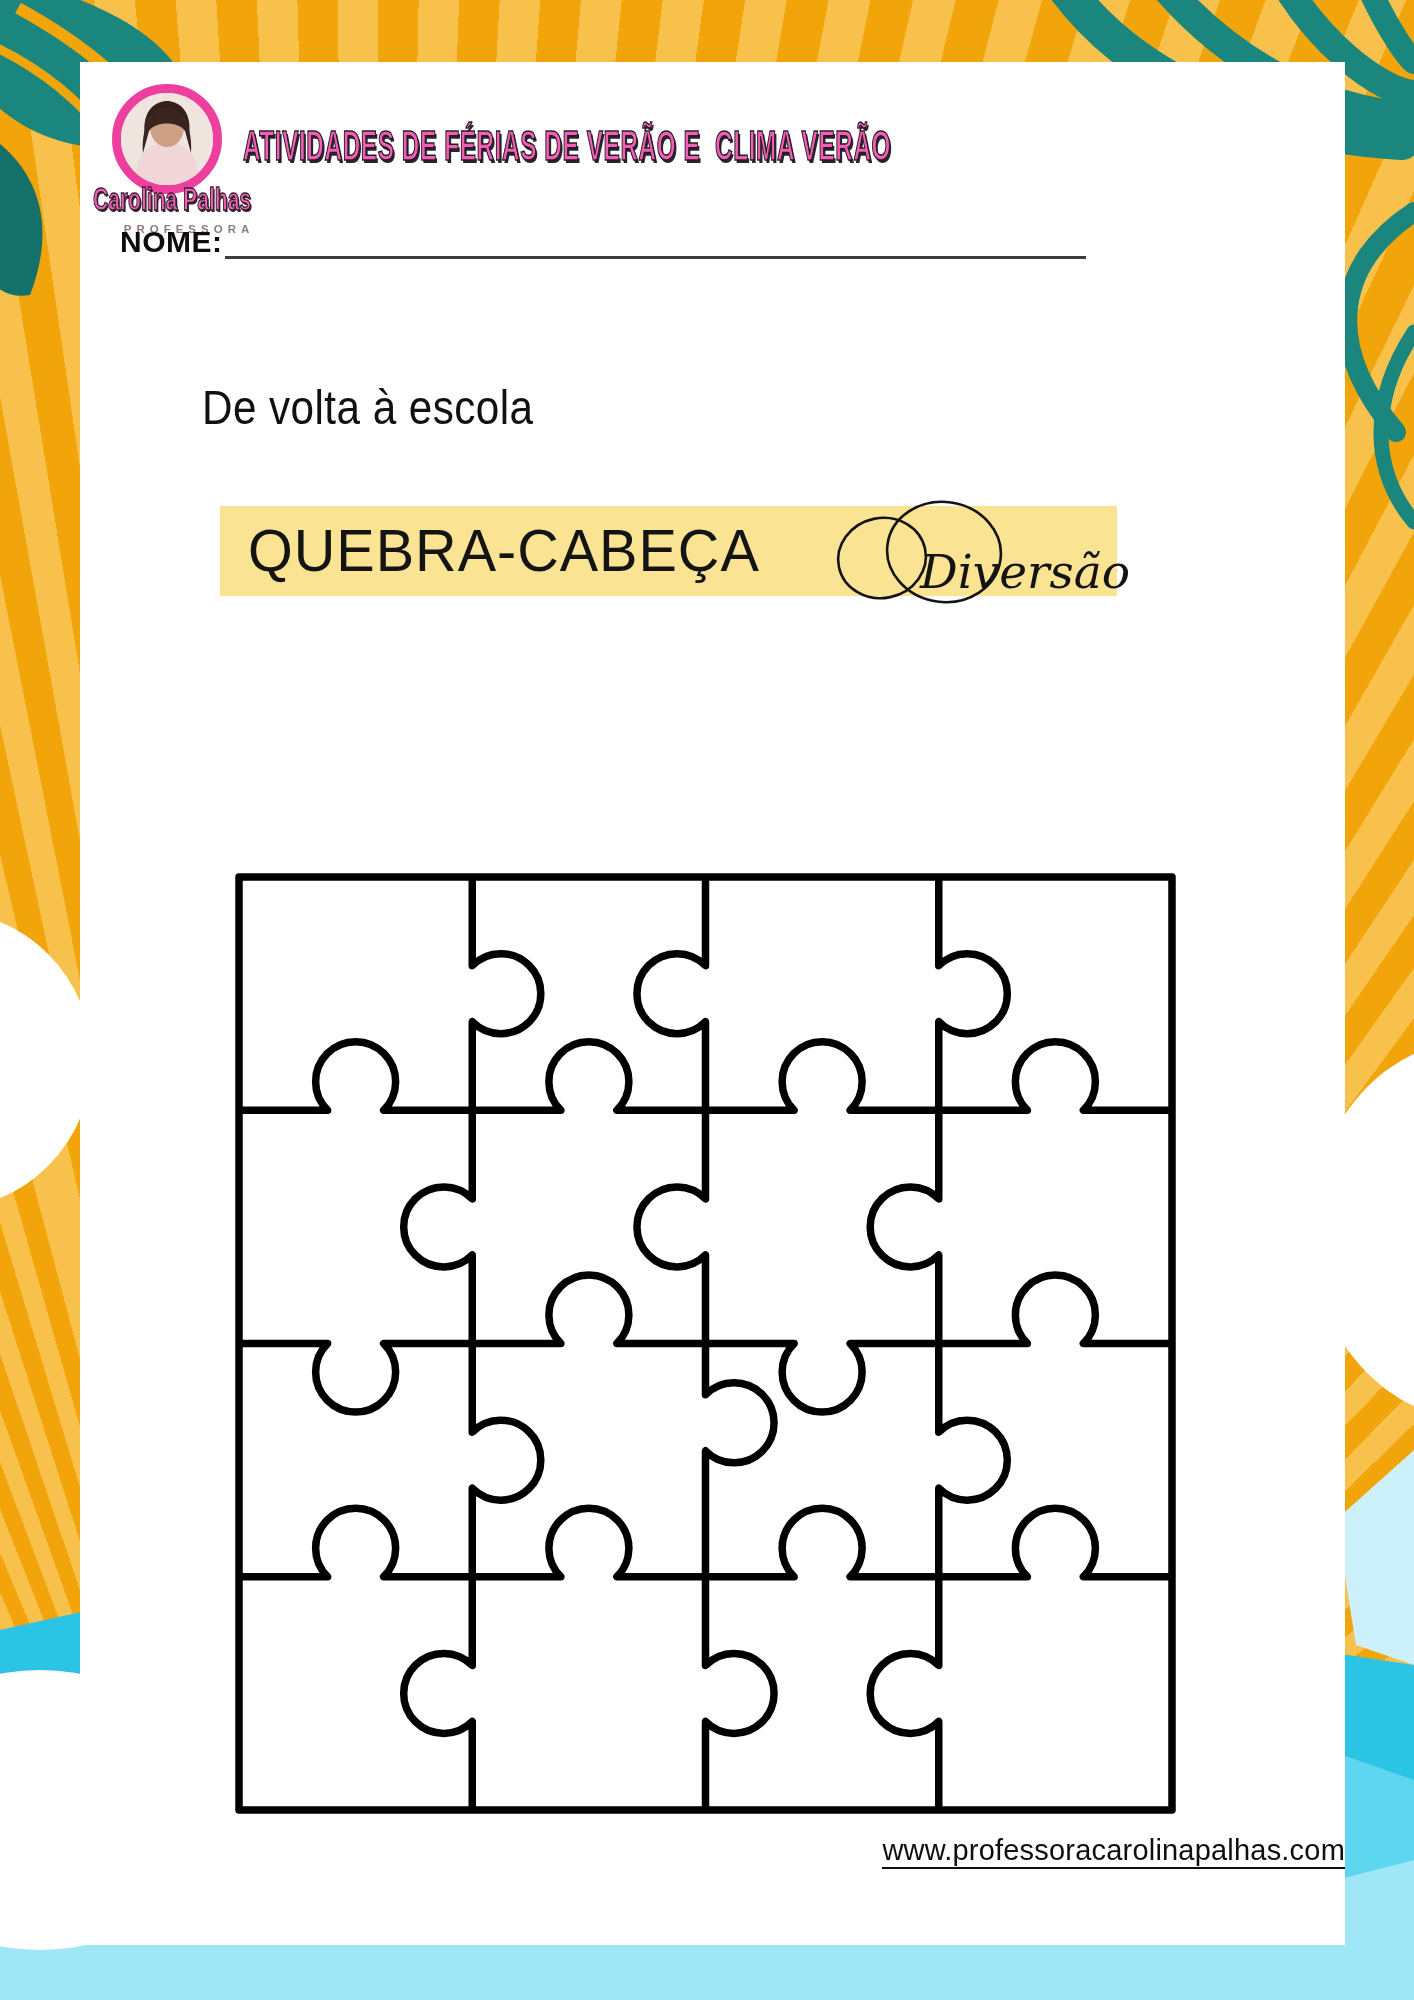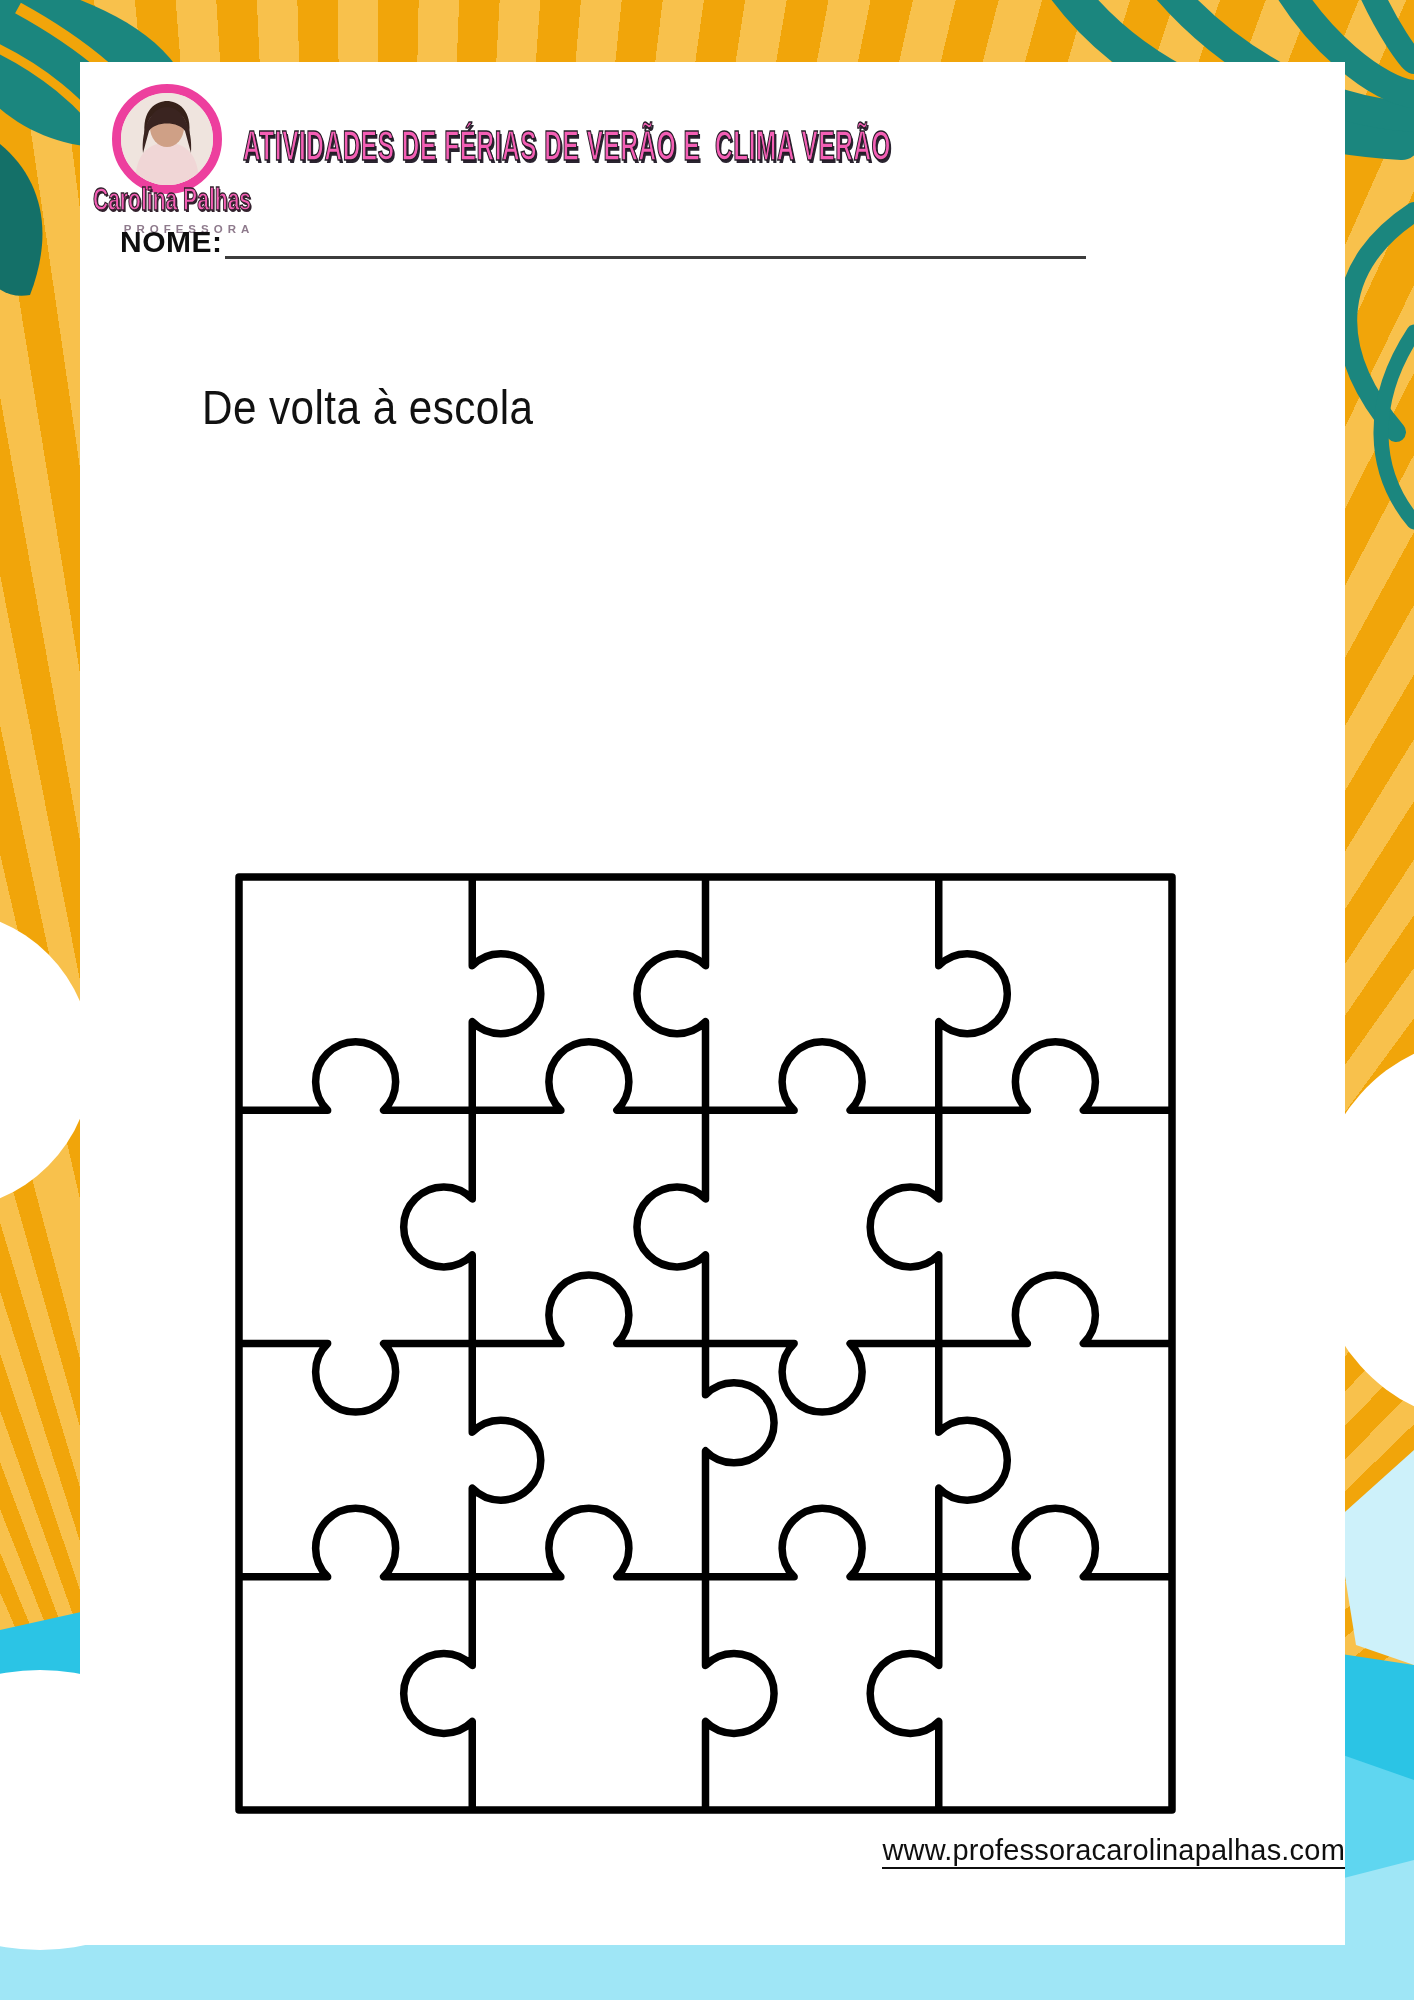--- a/index.html
+++ b/index.html
@@ -102,20 +102,28 @@
 
   <div class="title">ATIVIDADES DE FÉRIAS DE VERÃO E  CLIMA VERÃO</div>
 
   <div class="name-row">
     <span class="name-label">NOME:</span>
     <span class="name-line"></span>
   </div>
 
   <div class="subtitle">De volta à escola</div>
 
+  <div class="banner">
+    <div class="banner-title">QUEBRA-CABEÇA</div>
+    <svg class="banner-script" width="310" height="122" viewBox="0 0 310 122">
+      <ellipse cx="50" cy="66" rx="44" ry="40" transform="rotate(-12 50 66)" style="fill:none;stroke:#141414;stroke-width:2.6"></ellipse>
+      <ellipse cx="112" cy="60" rx="57" ry="50" transform="rotate(8 112 60)" style="fill:none;stroke:#141414;stroke-width:2.6"></ellipse>
+      <text x="88" y="96" font-size="47" font-style="italic" font-family="DejaVu Serif, serif" fill="#141414">Diversão</text>
+    </svg>
+  </div>
 
 
   <svg class="puzzle" width="941" height="941" viewBox="0 0 941 941">
     <path id="puzzle-path" d="M4 4 H937 V937 H4 Z M237.25 4 L237.25 92.63 A40 40 0 1 1 237.25 148.63 L237.25 237.25 L237.25 325.88 A40 40 0 1 0 237.25 381.88 L237.25 470.50 L237.25 559.13 A40 40 0 1 1 237.25 615.13 L237.25 703.75 L237.25 792.38 A40 40 0 1 0 237.25 848.38 L237.25 937.00 M470.5 4 L470.5 92.63 A40 40 0 1 0 470.5 148.63 L470.5 237.25 L470.5 325.88 A40 40 0 1 0 470.5 381.88 L470.5 470.50 L470.5 521.81 A40 40 0 1 1 470.5 577.81 L470.5 703.75 L470.5 792.38 A40 40 0 1 1 470.5 848.38 L470.5 937.00 M703.75 4 L703.75 92.63 A40 40 0 1 1 703.75 148.63 L703.75 237.25 L703.75 325.88 A40 40 0 1 0 703.75 381.88 L703.75 470.50 L703.75 559.13 A40 40 0 1 1 703.75 615.13 L703.75 703.75 L703.75 792.38 A40 40 0 1 0 703.75 848.38 L703.75 937.00 M4 237.25 L92.63 237.25 A40 40 0 1 1 148.63 237.25 L237.25 237.25 L325.88 237.25 A40 40 0 1 1 381.88 237.25 L470.50 237.25 L559.13 237.25 A40 40 0 1 1 615.13 237.25 L703.75 237.25 L792.38 237.25 A40 40 0 1 1 848.38 237.25 L937.00 237.25 M4 470.5 L92.63 470.5 A40 40 0 1 0 148.63 470.5 L237.25 470.5 L325.88 470.5 A40 40 0 1 1 381.88 470.5 L470.50 470.5 L559.13 470.5 A40 40 0 1 0 615.13 470.5 L703.75 470.5 L792.38 470.5 A40 40 0 1 1 848.38 470.5 L937.00 470.5 M4 703.75 L92.63 703.75 A40 40 0 1 1 148.63 703.75 L237.25 703.75 L325.88 703.75 A40 40 0 1 1 381.88 703.75 L470.50 703.75 L559.13 703.75 A40 40 0 1 1 615.13 703.75 L703.75 703.75 L792.38 703.75 A40 40 0 1 1 848.38 703.75 L937.00 703.75" fill="none" stroke="#000000" stroke-width="7.5" stroke-linecap="round" stroke-linejoin="round"></path>
   </svg>
 
   <div class="footer">
     <span>www.professoracarolinapalhas.com</span>
   </div>
 

